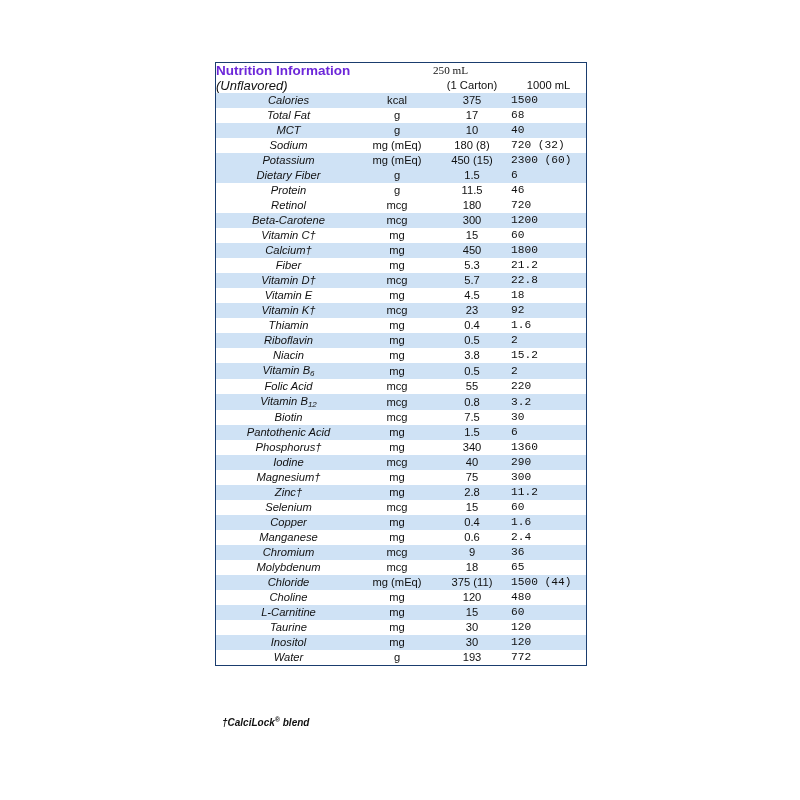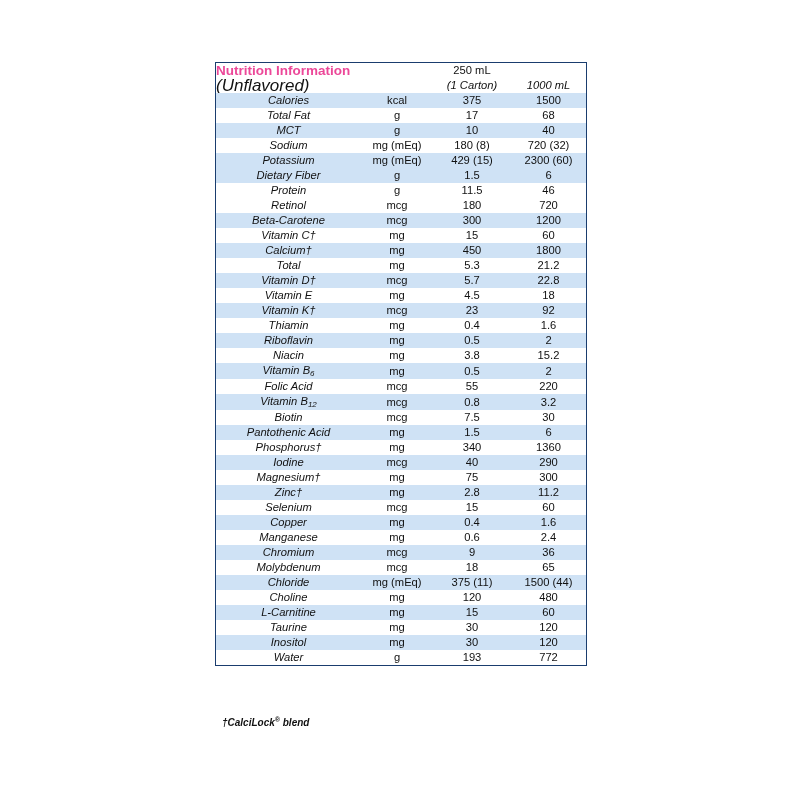--- a/index.html
+++ b/index.html
@@ -42,50 +42,50 @@
   }
   
   col.c-name { width: 145px; }
   col.c-unit { width: 72px; }
   col.c-250  { width: 78px; }
   col.c-1000 { width: 75px; }
 
   td.name  { padding-left: 7px; text-align: center; font-style: italic; }
   td.unit  { text-align: center; }
   td.v250  { text-align: center; }
-  td.v1000 { text-align: center; }
+  td.v1000 { text-align: left; font-family: Liberation Mono, monospace; }
 
   tr.shade td { background: #cfe2f5; }
   tr.plain td { background: #ffffff; }
 
   .indent1 { padding-left: 22px; }
   .indent2 { padding-left: 33px; }
 
   
   .hdr td { background: #ffffff; height: 18px; line-height: 18px; }
   .hdr-title {
     font-weight: bold;
     font-size: 13.5px;
     padding-left: 7px;
-    color: #ec4899;
+    color: #6d28d9;
   }
   .hdr-sub {
     font-style: italic;
-    font-size: 17px;
+    font-size: 13px;
     padding-left: 7px;
     color: #111111;
   }
   .hdr-col {
-    text-align: center;
+    text-align: left;
     font-size: 11.2px;
+    font-family: Liberation Serif, serif;
   }
   .hdr-col2 {
     text-align: center;
     font-size: 11.2px;
-    font-style: italic;
   }
   sub { font-size: 8px; vertical-align: baseline; position: relative; bottom: -2px; }
 
   #footnote {
     position: absolute;
     left: 222px;
     top: 716px;
     font-size: 10px;
     font-style: italic;
     font-weight: bold;
@@ -142,21 +142,21 @@
           </tr>
           <tr class="plain">
             <td class="name">Sodium</td>
             <td class="unit">mg (mEq)</td>
             <td class="v250">180 (8)</td>
             <td class="v1000">720 (32)</td>
           </tr>
           <tr class="shade">
             <td class="name">Potassium</td>
             <td class="unit">mg (mEq)</td>
-            <td class="v250">429 (15)</td>
+            <td class="v250">450 (15)</td>
             <td class="v1000">2300 (60)</td>
           </tr>
           <tr class="shade">
             <td class="name indent2">Dietary Fiber</td>
             <td class="unit">g</td>
             <td class="v250">1.5</td>
             <td class="v1000">6</td>
           </tr>
           <tr class="plain">
             <td class="name">Protein</td>
@@ -182,21 +182,21 @@
             <td class="v250">15</td>
             <td class="v1000">60</td>
           </tr>
           <tr class="shade">
             <td class="name">Calcium†</td>
             <td class="unit">mg</td>
             <td class="v250">450</td>
             <td class="v1000">1800</td>
           </tr>
           <tr class="plain">
-            <td class="name">Total</td>
+            <td class="name">Fiber</td>
             <td class="unit">mg</td>
             <td class="v250">5.3</td>
             <td class="v1000">21.2</td>
           </tr>
           <tr class="shade">
             <td class="name">Vitamin D†</td>
             <td class="unit">mcg</td>
             <td class="v250">5.7</td>
             <td class="v1000">22.8</td>
           </tr>

